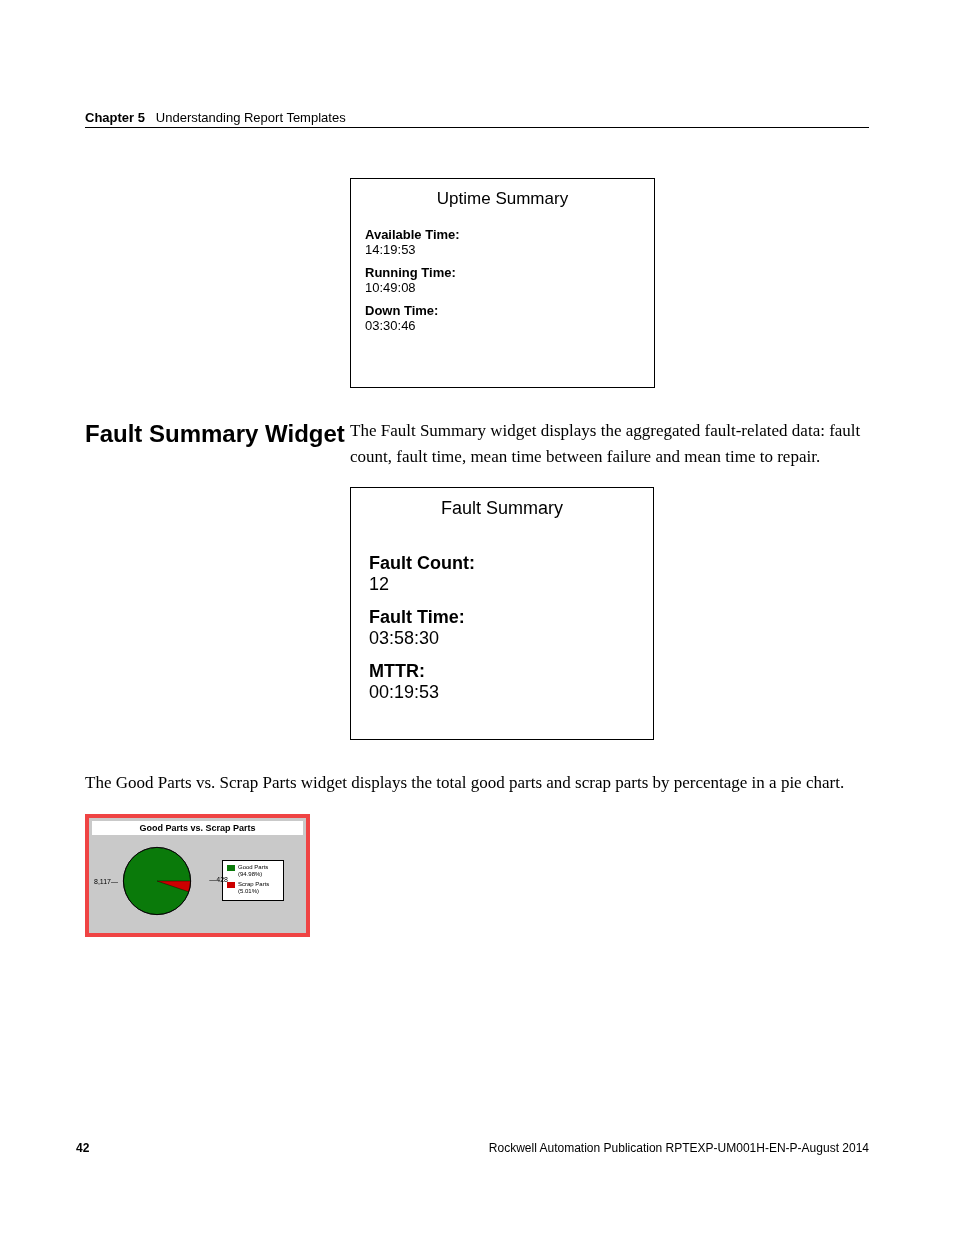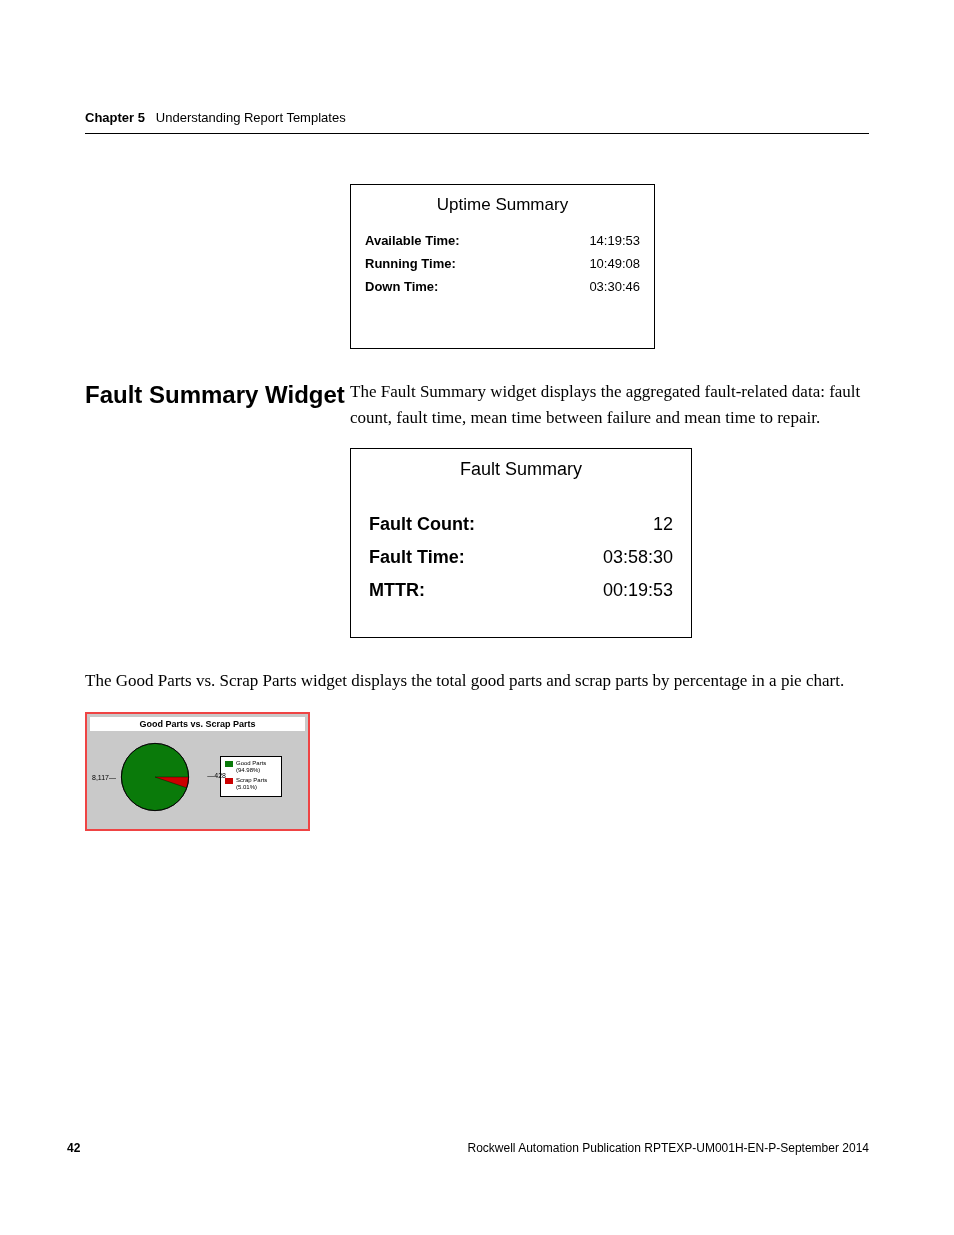--- a/index.html
+++ b/index.html
@@ -13,21 +13,21 @@
   .page {
     padding: 110px 85px 60px 85px;
     box-sizing: border-box;
     min-height: 1235px;
     position: relative;
   }
   .header {
     font-family: Arial, Helvetica, sans-serif;
     font-size: 13px;
     border-bottom: 1.5px solid #000;
-    padding-bottom: 8px;
+    padding-bottom: 2px;
     margin-bottom: 50px;
   }
   .header b { font-weight: 700; }
   .cols {
     display: flex;
     align-items: flex-start;
     margin-bottom: 30px;
   }
   .left {
     width: 265px;
@@ -53,40 +53,41 @@
     margin-left: 0;
   }
   .panel-title {
     text-align: center;
     font-family: Verdana, Arial, sans-serif;
     font-size: 17px;
     margin-bottom: 14px;
   }
   .row {
     display: flex;
-    justify-content: space-between;
+    justify-content: flex-end;
     font-family: Verdana, Arial, sans-serif;
     font-size: 13px;
     padding: 4px 14px;
+    flex-direction: column;
   }
   .row .label { font-weight: 700; }
   .row .value { font-variant-numeric: tabular-nums; }
   .panel2 {
     border: 1px solid #000;
-    width: 342px;
+    width: 304px;
     padding: 10px 0 30px 0;
     box-sizing: border-box;
   }
   .panel2 .panel-title {
     font-size: 18px;
     margin-bottom: 28px;
   }
   .panel2 .row { font-size: 18px; padding: 6px 18px; }
   .piecard {
-    border: 2px solid #ef4444;
+    border: 4px solid #ef4444;
     width: 225px;
     box-sizing: border-box;
     background: #c9c9c9;
     padding: 3px 3px 12px 3px;
     position: relative;
   }
   .piecard-title {
     background: #fff;
     font-family: Arial, sans-serif;
     font-size: 9px;
@@ -142,21 +143,21 @@
     height: 6px;
     margin-right: 3px;
     margin-top: 1px;
     flex: 0 0 8px;
   }
   .sw-green { background: #0a7a0a; }
   .sw-red { background: #cc0000; }
   .footer {
     position: absolute;
     bottom: 80px;
-    left: 67px;
+    left: 76px;
     right: 85px;
     display: flex;
     justify-content: space-between;
     font-family: Arial, Helvetica, sans-serif;
     font-size: 12px;
   }
   .footer .pn { font-weight: 700; }
 </style>
 </head>
 <body>
@@ -235,16 +236,16 @@
               <span>Scrap Parts (5.01%)</span>
             </div>
           </div>
         </div>
       </div>
     </div>
   </div>
 
   <div class="footer">
     <span class="pn">42</span>
-    <span>Rockwell Automation Publication RPTEXP-UM001H-EN-P-September 2014</span>
+    <span>Rockwell Automation Publication RPTEXP-UM001H-EN-P-August 2014</span>
   </div>
 
 </div>
 
 </body></html>

